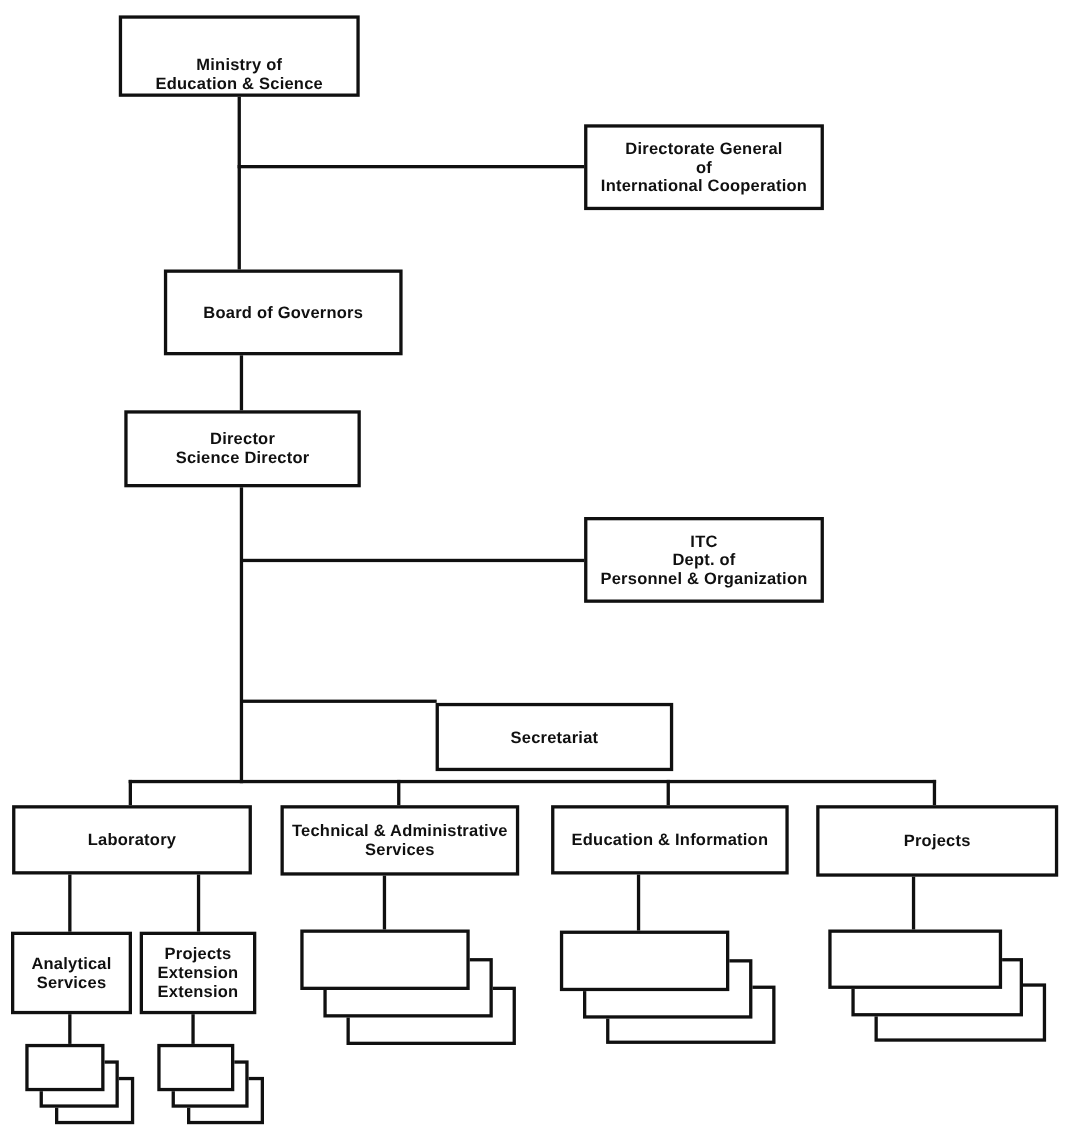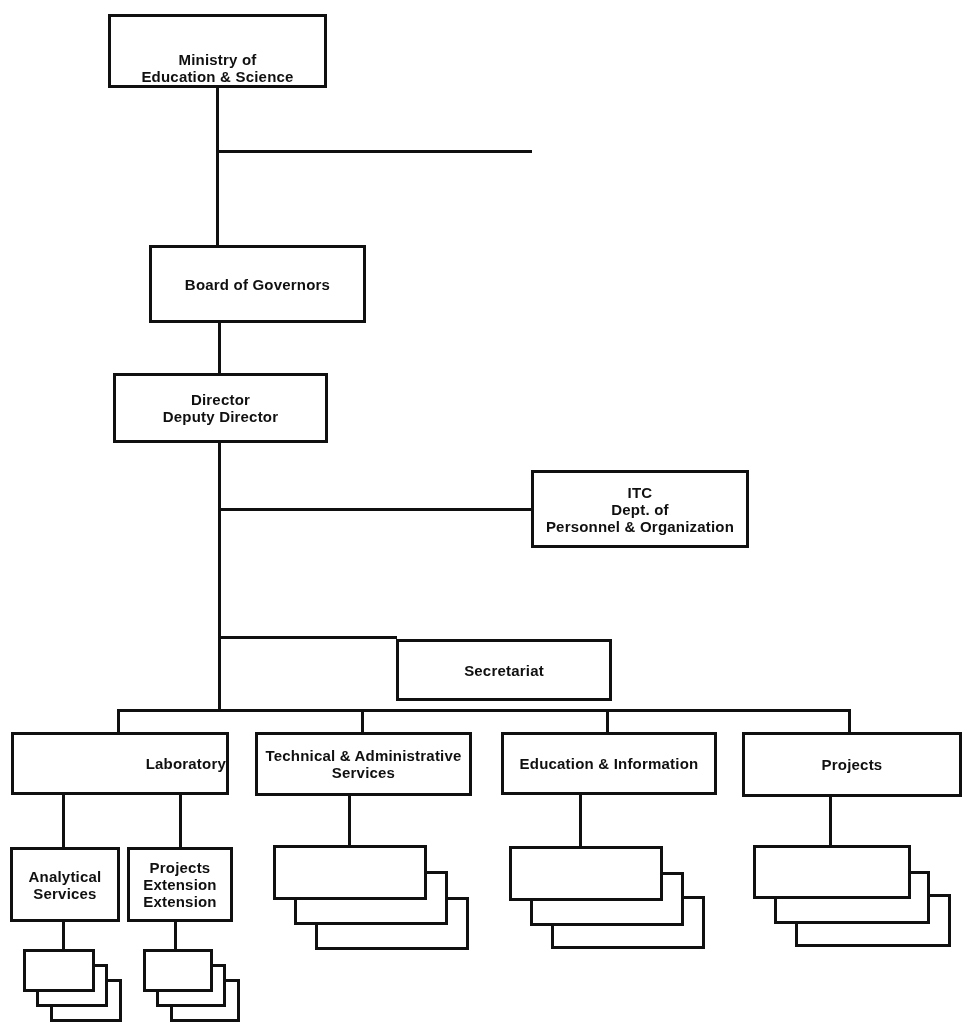--- a/index.html
+++ b/index.html
@@ -66,41 +66,46 @@
   <div class="vline" style="left:579px; top:794px; height:53px;"></div>
   <div class="vline" style="left:829px; top:795px; height:51px;"></div>
   <div class="vline" style="left:62px;  top:921px; height:29px;"></div>
   <div class="vline" style="left:174px; top:921px; height:29px;"></div>
 
   <div class="node" style="left:108px; top:14px; width:219px; height:74px;justify-content:flex-end;">
     <span>Ministry of</span>
     <span>Education &amp; Science</span>
   </div>
 
+  <div class="node" style="left:531px; top:113px; width:218px; height:78px;">
+    <span>Directorate General</span>
+    <span>of</span>
+    <span>International Cooperation</span>
+  </div>
 
   <div class="node" style="left:111px; top:245px; width:217px; height:78px;margin-left:38px;">
     <span>Board of Governors</span>
   </div>
 
   <div class="node" style="left:113px; top:373px; width:215px; height:70px;text-align:center;">
     <span>Director</span>
-    <span>Deputy Director</span>
+    <span>Science Director</span>
   </div>
 
   <div class="node" style="left:531px; top:470px; width:218px; height:78px;">
     <span>ITC</span>
     <span>Dept. of</span>
     <span>Personnel &amp; Organization</span>
   </div>
 
   <div class="node" style="left:396px; top:599px; width:216px; height:62px;margin-top:40px;">
     <span>Secretariat</span>
   </div>
 
-  <div class="node" style="left:11px; top:732px; width:218px; height:63px;align-items:flex-end;">
+  <div class="node" style="left:11px; top:732px; width:218px; height:63px;">
     <span>Laboratory</span>
   </div>
 
   <div class="node" style="left:255px; top:732px; width:217px; height:64px;">
     <span>Technical &amp; Administrative</span>
     <span>Services</span>
   </div>
 
   <div class="node" style="left:501px; top:732px; width:216px; height:63px;">
     <span>Education &amp; Information</span>

